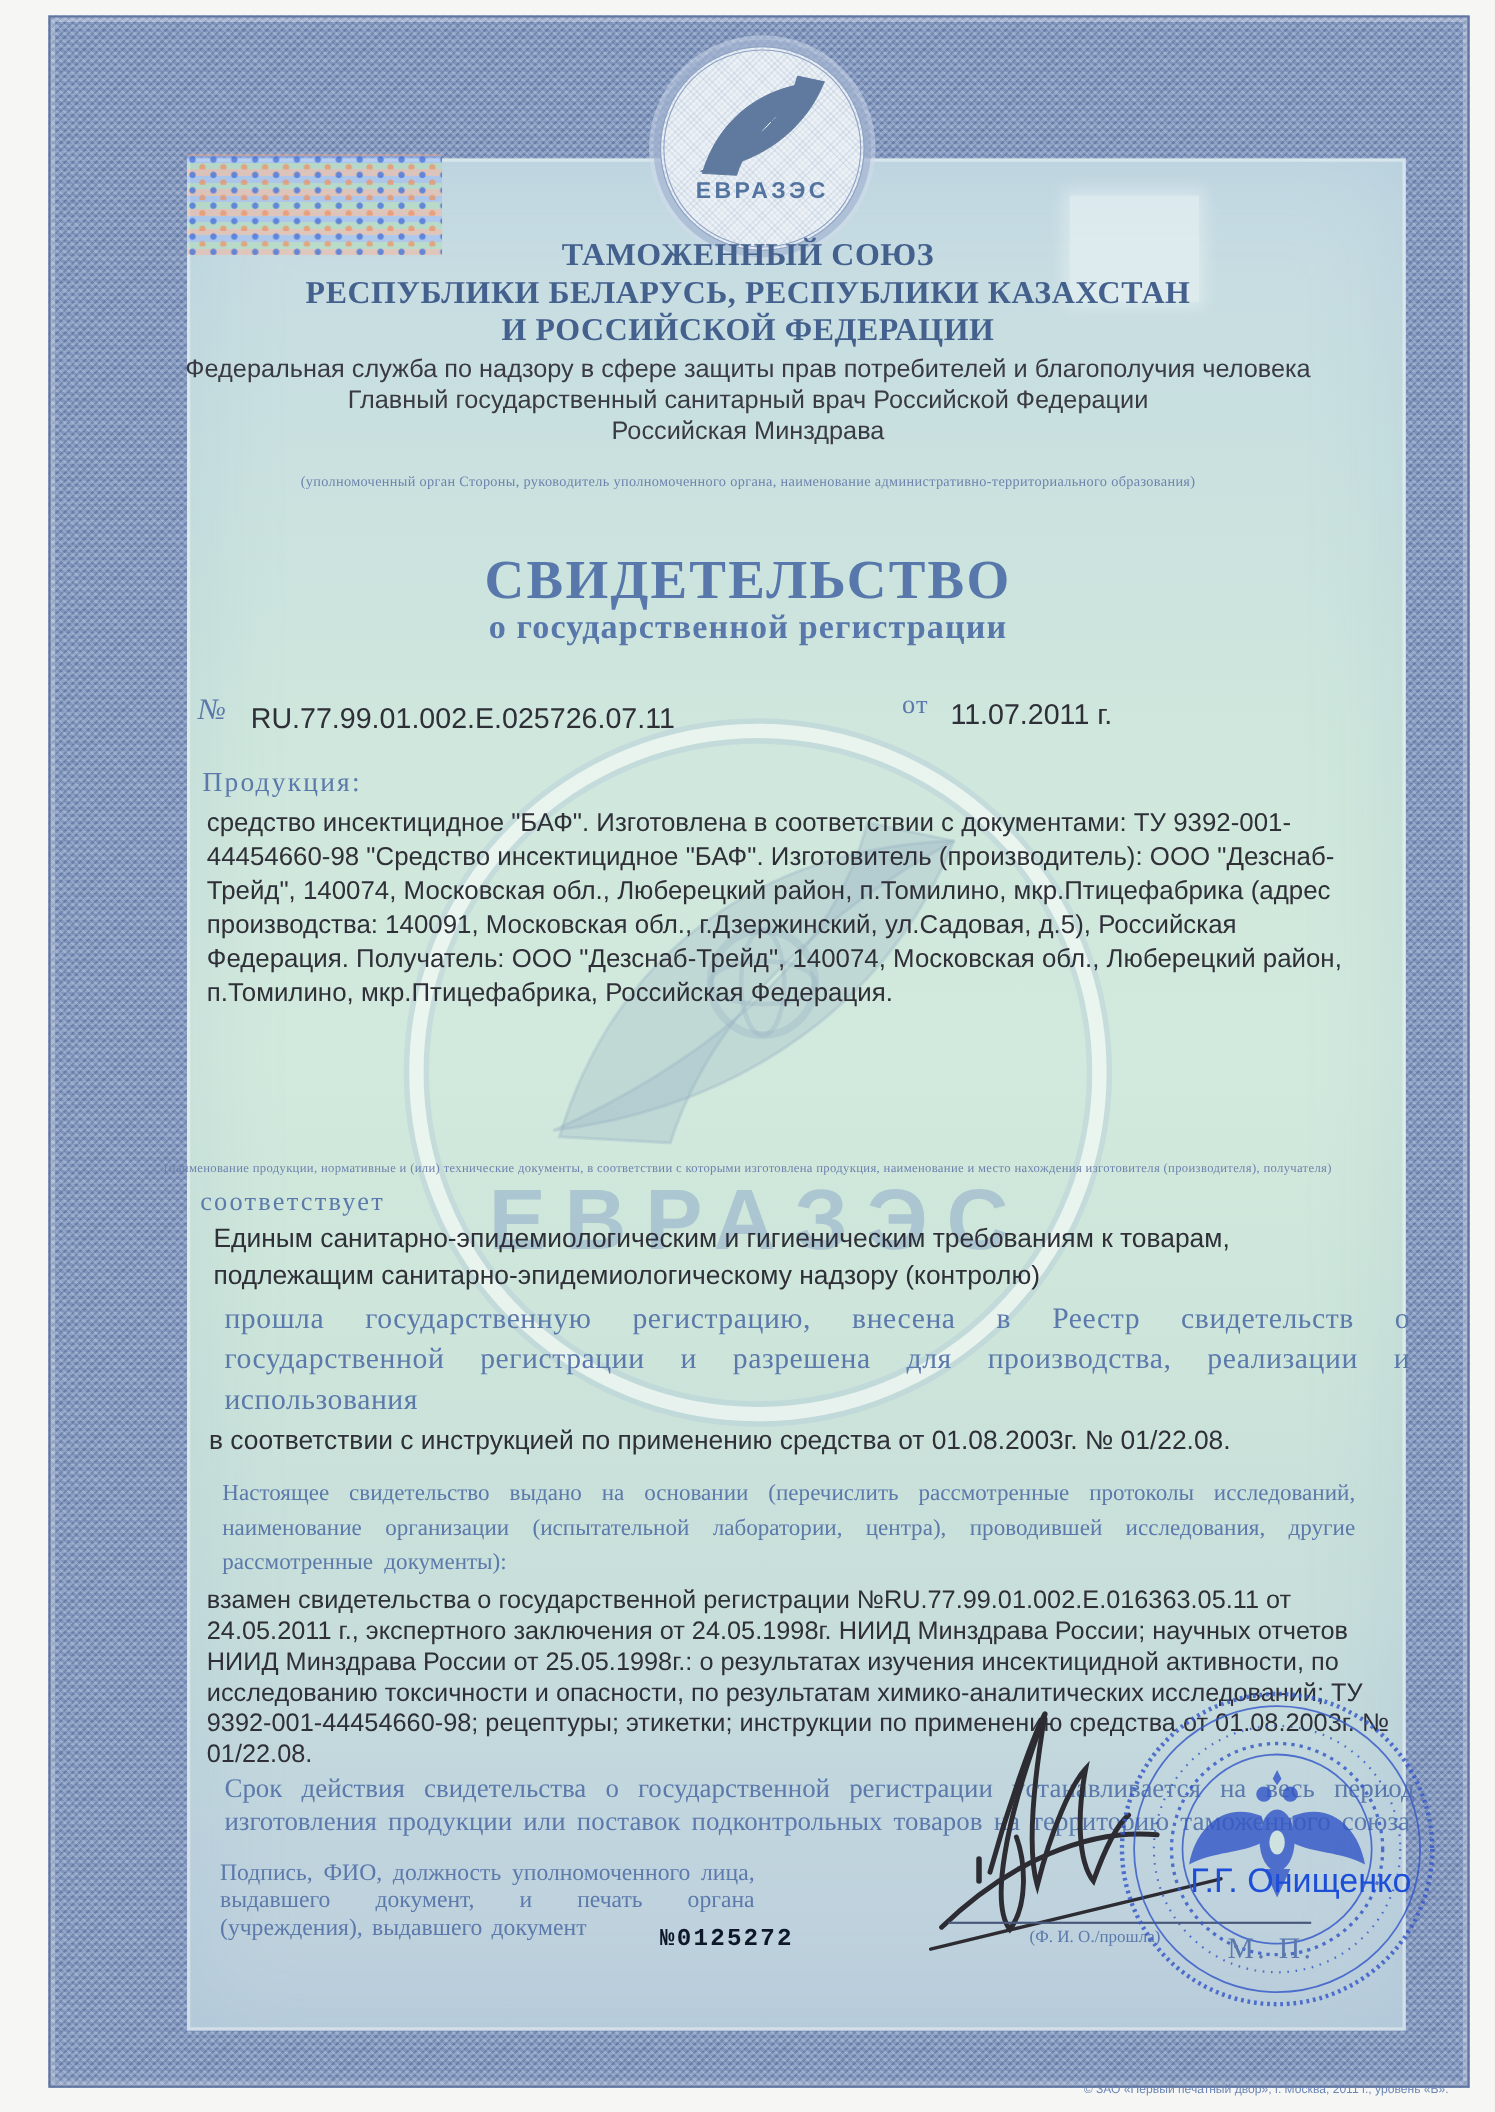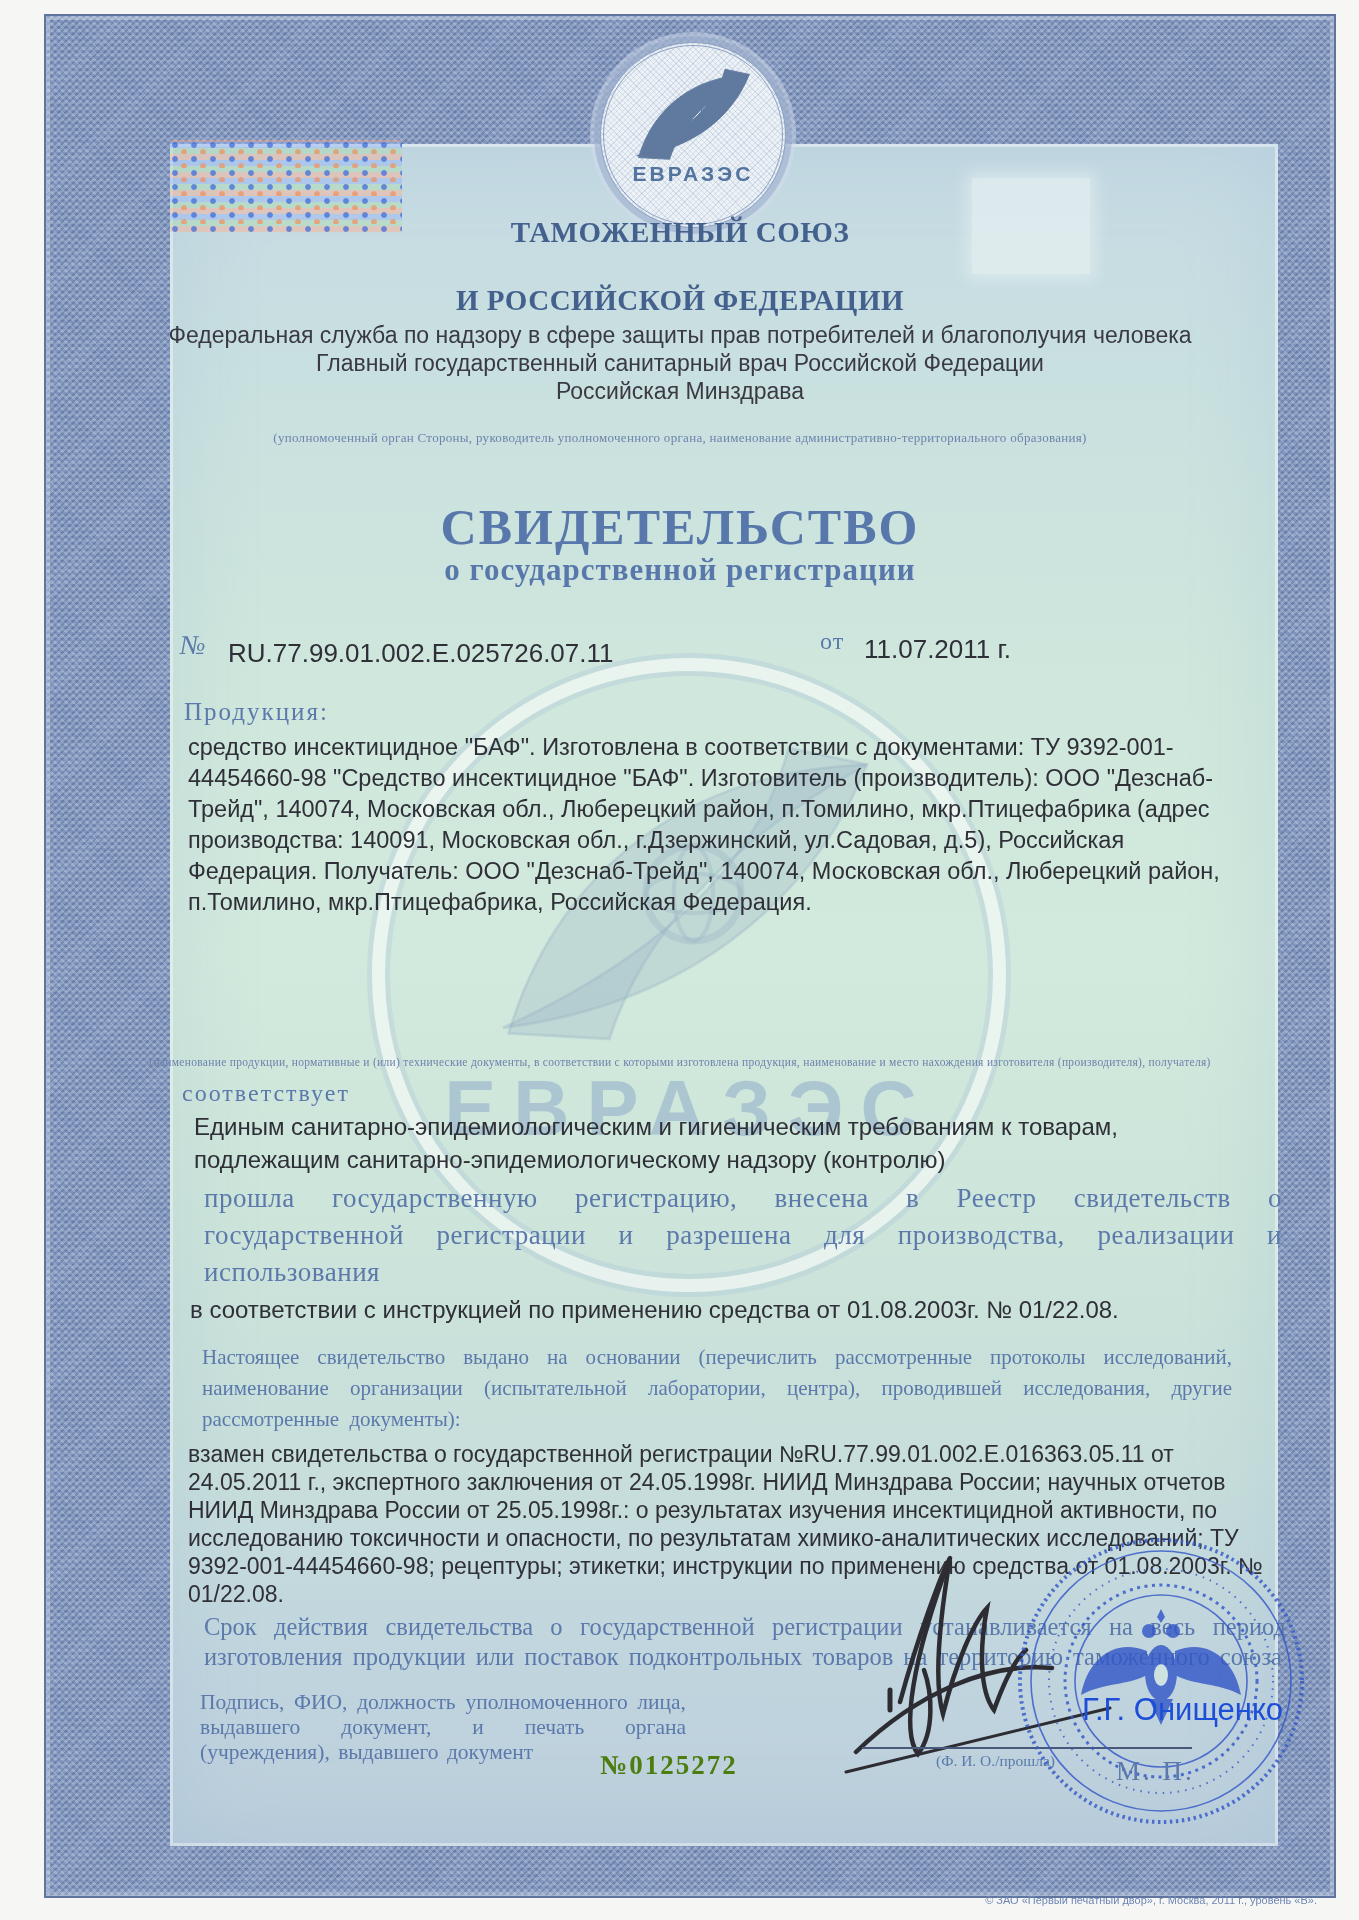--- a/index.html
+++ b/index.html
@@ -38,21 +38,21 @@
   .ctr{position:absolute;left:126px;width:1108px;text-align:center;}
   .serifblue{color:#5b79ab;}
   .sans{font-family:"Liberation Sans","DejaVu Sans",sans-serif;color:#2f2f37;}
   .hdr-b{font-weight:bold;font-size:29px;color:#44618e;letter-spacing:.5px;}
   .hdr-s{font-family:"Liberation Sans",sans-serif;font-size:23px;color:#3a3a42;}
   .caption{font-size:13px;color:#6d83ad;letter-spacing:.3px;}
   .title{font-weight:bold;font-size:50px;color:#5878ac;letter-spacing:2px;}
   .subtitle{font-weight:bold;font-size:31px;color:#5878ac;letter-spacing:1px;}
   .jpar{position:absolute;text-align:justify;color:#5b79ab;margin-left:24px;}
   .abs{position:absolute;}
-  .serial{font-weight:bold;font-size:27px;color:#4d7c0f;letter-spacing:2px;font-family:Liberation Serif, serif;}
+  .serial{font-weight:bold;font-size:22px;color:#0f172a;letter-spacing:2px;font-family:Liberation Mono, monospace;}
   .stamp{position:absolute;left:1012px;top:1532px;opacity:.82;}
   .sig{position:absolute;left:838px;top:1540px;}
   .sigline{position:absolute;left:862px;top:1747px;width:330px;border-top:2px solid #49597b;}
   .footer{position:absolute;right:42px;top:1894px;font-family:"Liberation Sans",sans-serif;
     font-size:11px;color:#6d86b6;}
   
   .wm{position:absolute;left:372px;top:658px;width:608px;height:608px;border-radius:50%;
     border:13px solid rgba(255,255,255,.55);
     box-shadow:0 0 0 5px rgba(165,190,215,.28), inset 0 0 0 5px rgba(165,190,215,.28);}
   .wm svg{position:absolute;left:90px;top:60px;opacity:.55;}
@@ -92,20 +92,21 @@
   <div class="light-patch"></div>
 
   <div class="emblem">
     <svg width="130" height="104" viewBox="0 0 150 120">
       <use href="#swoosh" fill="#5f7a9e" stroke="#5f7a9e"></use>
     </svg>
     <div class="emblem-text">ЕВРАЗЭС</div>
   </div>
 
   <div class="ctr hdr-b" style="top:216px">ТАМОЖЕННЫЙ СОЮЗ</div>
+  <div class="ctr hdr-b" style="top:250px">РЕСПУБЛИКИ БЕЛАРУСЬ, РЕСПУБЛИКИ КАЗАХСТАН</div>
   <div class="ctr hdr-b" style="top:284px">И РОССИЙСКОЙ ФЕДЕРАЦИИ</div>
   <div class="ctr hdr-s" style="top:322px">Федеральная служба по надзору в сфере защиты прав потребителей и благополучия человека</div>
   <div class="ctr hdr-s" style="top:350px">Главный государственный санитарный врач Российской Федерации</div>
   <div class="ctr hdr-s" style="top:378px">Российская Минздрава</div>
   <div class="ctr caption" style="top:430px">(уполномоченный орган Стороны, руководитель уполномоченного органа, наименование административно-территориального образования)</div>
 
   <div class="ctr title" style="top:498px">СВИДЕТЕЛЬСТВО</div>
   <div class="ctr subtitle" style="top:552px">о государственной регистрации</div>
 
   <div class="abs serifblue" style="left:180px;top:630px;font-size:27px;font-style:italic">№</div>

